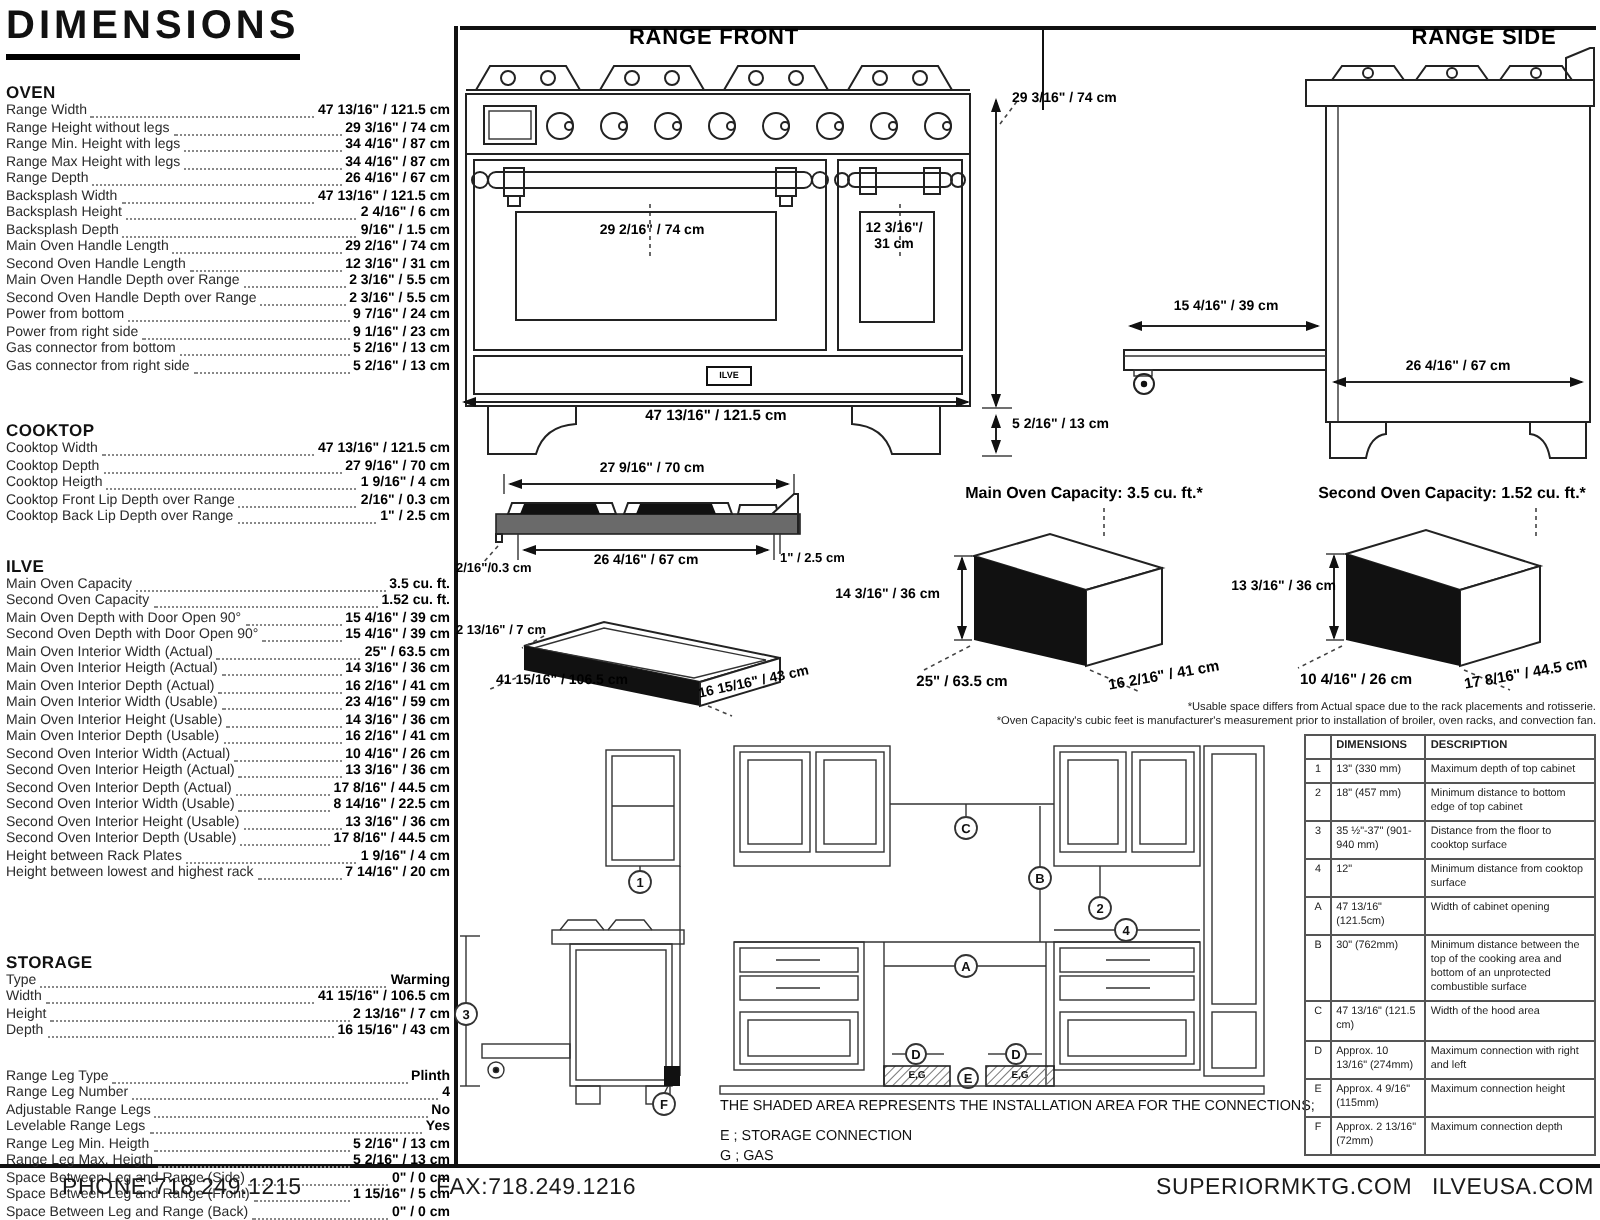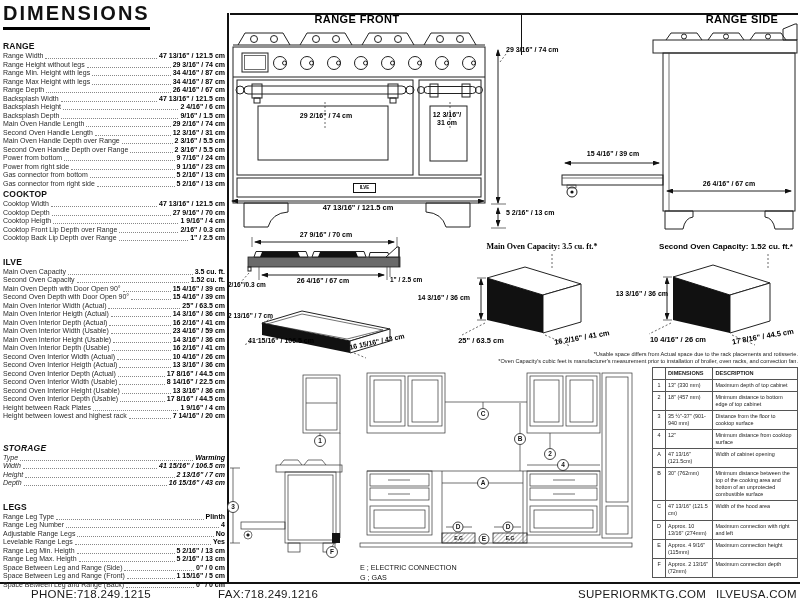--- a/index.html
+++ b/index.html
@@ -60,21 +60,21 @@
 
   <div class="rule" style="left:230px;top:13px;width:568px;height:1.5px;"></div>
   <div class="rule" style="left:227px;top:13px;width:1.5px;height:570px;"></div>
   <div class="rule" style="left:521px;top:13px;width:1.2px;height:42px;"></div>
   <div class="rule" style="left:0;top:582px;width:800px;height:2px;"></div>
 
   <div id="spec-col">
     <div id="page-title">DIMENSIONS</div>
 
     <div class="spec-section">
-      <div class="spec-title">RANGE</div>
+      <div class="spec-title">OVEN</div>
       <div>
 
           <div class="spec-row">
             <span class="spec-label">Range Width</span>
             <span class="leader"></span>
             <span class="spec-value">47 13/16" / 121.5 cm</span>
           </div>
 
           <div class="spec-row">
             <span class="spec-label">Range Height without legs</span>
@@ -161,21 +161,21 @@
           </div>
 
           <div class="spec-row">
             <span class="spec-label">Gas connector from right side</span>
             <span class="leader"></span>
             <span class="spec-value">5 2/16" / 13 cm</span>
           </div>
         </div>
     </div>
 
-    <div class="spec-section" style="margin-top:1px;">
+    <div class="spec-section" style="margin-top:22px;">
       <div class="spec-title">COOKTOP</div>
       <div>
 
           <div class="spec-row">
             <span class="spec-label">Cooktop Width</span>
             <span class="leader"></span>
             <span class="spec-value">47 13/16" / 121.5 cm</span>
           </div>
 
           <div class="spec-row">
@@ -311,21 +311,21 @@
           </div>
 
           <div class="spec-row">
             <span class="spec-label">Height between lowest and highest rack</span>
             <span class="leader"></span>
             <span class="spec-value">7 14/16" / 20 cm</span>
           </div>
         </div>
     </div>
 
-    <div class="spec-section" style="margin-top:22px;font-style:italic;">
+    <div class="spec-section" style="margin-top:34px;">
       <div class="spec-title">STORAGE</div>
       <div>
 
           <div class="spec-row">
             <span class="spec-label">Type</span>
             <span class="leader"></span>
             <span class="spec-value">Warming</span>
           </div>
 
           <div class="spec-row">
@@ -342,21 +342,20 @@
 
           <div class="spec-row">
             <span class="spec-label">Depth</span>
             <span class="leader"></span>
             <span class="spec-value">16 15/16" / 43 cm</span>
           </div>
         </div>
     </div>
 
     <div class="spec-section" style="margin-top:14px;">
-      <div class="spec-title">LEGS</div>
       <div>
 
           <div class="spec-row">
             <span class="spec-label">Range Leg Type</span>
             <span class="leader"></span>
             <span class="spec-value">Plinth</span>
           </div>
 
           <div class="spec-row">
             <span class="spec-label">Range Leg Number</span>
@@ -724,39 +723,40 @@
 
   <div class="lbl center" style="left:283px;top:231px;width:86px;">27 9/16" / 70 cm</div>
   <div class="lbl center" style="left:280px;top:277px;width:86px;">26 4/16" / 67 cm</div>
   <div class="lbl small" style="left:228px;top:281px;">2/16"/0.3 cm</div>
   <div class="lbl small" style="left:390px;top:276px;">1" / 2.5 cm</div>
 
   <div class="lbl small" style="left:228px;top:312px;">2 13/16" / 7 cm</div>
   <div class="lbl center" style="left:236px;top:337px;width:90px;">41 15/16" / 106.5 cm</div>
   <div class="lbl center rot12" style="left:342px;top:338px;width:70px;">16 15/16" / 43 cm</div>
 
-  <div class="lbl cap-title center" style="left:466px;top:242px;width:152px;font-family:Liberation Serif, serif;">Main Oven Capacity: 3.5 cu. ft.*</div>
+  <div class="lbl cap-title center" style="left:466px;top:242px;width:152px;">Main Oven Capacity: 3.5 cu. ft.*</div>
   <div class="lbl right" style="left:408px;top:294px;width:62px;">14 3/16" / 36 cm</div>
   <div class="lbl center" style="left:449px;top:337px;width:64px;font-size:7.5px;">25" / 63.5 cm</div>
   <div class="lbl center rot10" style="left:549px;top:334px;width:66px;font-size:7.5px;">16 2/16" / 41 cm</div>
 
   <div class="lbl cap-title center" style="left:652px;top:242px;width:148px;">Second Oven Capacity: 1.52 cu. ft.*</div>
   <div class="lbl right" style="left:614px;top:290px;width:54px;">13 3/16" / 36 cm</div>
   <div class="lbl center" style="left:648px;top:336px;width:60px;font-size:7.5px;">10 4/16" / 26 cm</div>
   <div class="lbl center rot10" style="left:726px;top:333px;width:74px;font-size:7.5px;">17 8/16" / 44.5 cm</div>
 
   <div id="footnotes">
     <div>*Usable space differs from Actual space due to the rack placements and rotisserie.</div>
     <div>*Oven Capacity's cubic feet is manufacturer's measurement prior to installation of broiler, oven racks, and convection fan.</div>
   </div>
 
   <span class="eg-lbl" style="left:442px;top:535px;width:33px;">E,G</span>
   <span class="eg-lbl" style="left:493px;top:535px;width:34px;">E,G</span>
 
-  <div class="install-txt" style="left:360px;top:563px;">E ; ELECTRIC CONNECTION</div>
+  <div class="install-txt" style="left:360px;top:548px;">THE SHADED AREA REPRESENTS THE INSTALLATION AREA FOR THE CONNECTIONS;</div>
+  <div class="install-txt" style="left:360px;top:563px;">E ; STORAGE CONNECTION</div>
   <div class="install-txt" style="left:360px;top:573px;">G ; GAS</div>
 
   <table id="dim-table">
     <colgroup>
         <col style="width:13px">
         <col style="width:47px">
         <col style="width:84px">
       </colgroup>
     <thead>
       <tr>

